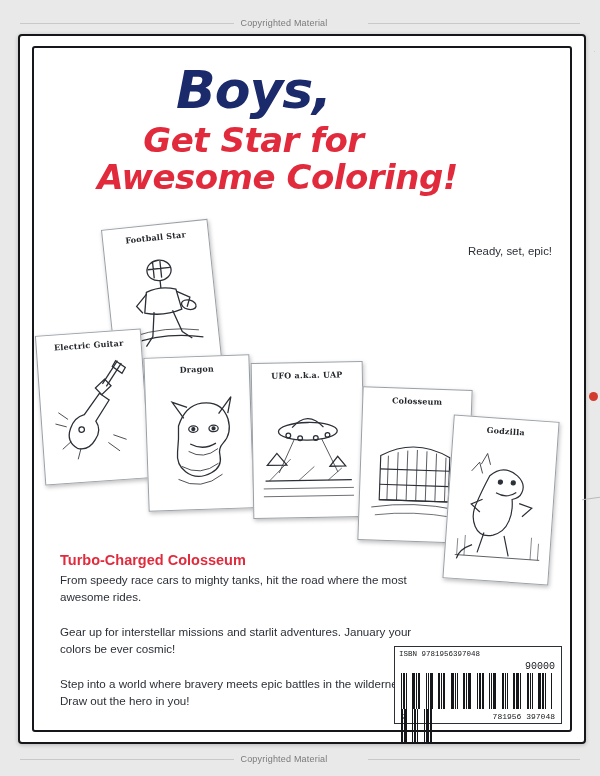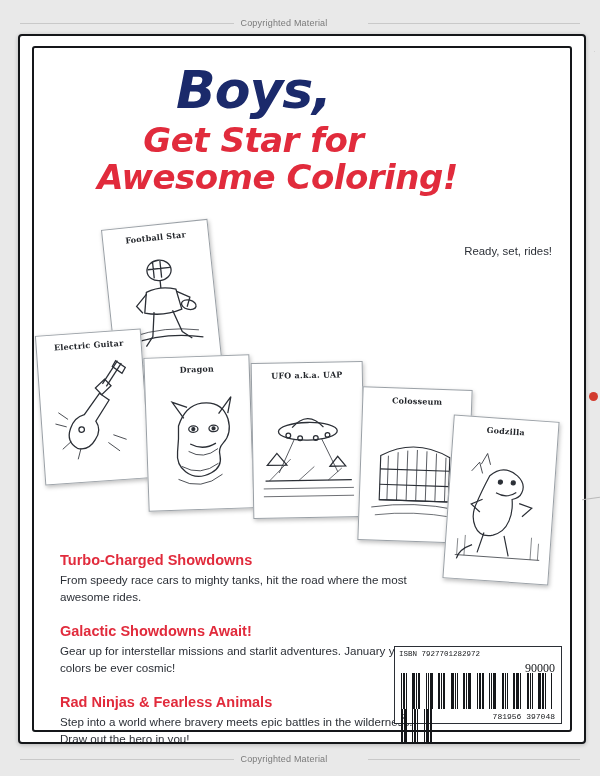--- a/index.html
+++ b/index.html
@@ -174,22 +174,22 @@
   .barcode-isbn {
     font-family: "Liberation Mono", monospace;
     font-size: 7.5px;
     color: #15171a;
     letter-spacing: 0px;
   }
   .barcode-right {
     position: absolute;
     right: 6px;
     top: 14px;
-    font-family: Liberation Serif, serif;
-    font-size: 12px;
+    font-family: Liberation Mono, monospace;
+    font-size: 10px;
     color: #15171a;
   }
   .bars {
     position: absolute;
     left: 6px;
     right: 6px;
     top: 26px;
     height: 36px;
   }
   .bars span {
@@ -242,21 +242,21 @@
   <div class="cover">
     <div class="inner-frame"></div>
 
     <div class="title-block">
       <div class="title-boys">Boys,</div>
       <div class="title-line2">Get Star for</div>
       <div class="title-line3">Awesome Coloring!</div>
     </div>
 
     <div class="intro">
-      <span class="ready">Ready, set, rides!</span>
+      <span class="ready">Ready, set, epic!</span>
     </div>
 
     <div class="thumbs">
 
       <div class="card" style="left:88px; top:188px; width:105px; height:138px; transform: rotate(-6deg);">
         <div class="cap">Football Star</div>
         <div class="art">
           <svg viewBox="0 0 100 110" fill="none" stroke="#2b2f36" stroke-width="1.4">
             <ellipse cx="50" cy="22" rx="13" ry="11"></ellipse>
             <path d="M38 20 h24 M44 12 v18 M52 12 v18"></path>
@@ -357,35 +357,33 @@
             <path d="M16 30 l8 -10 l4 12 M26 22 l6 -12 l4 12" stroke-width="0.9"></path>
             <path d="M4 122 h92" stroke-width="0.8"></path>
             <path d="M6 104 v18 M14 100 v22 M86 98 v24 M94 104 v18" stroke-width="0.6"></path>
           </svg>
         </div>
       </div>
     </div>
 
     <div class="features">
       <div class="feature">
-        <div class="feature-title">Turbo-Charged Showdowns</div>
+        <div class="feature-title">Turbo-Charged Colosseum</div>
         <div class="feature-body">From speedy race cars to mighty tanks, hit the road where the most awesome rides.</div>
       </div>
       <div class="feature">
-        <div class="feature-title">Galactic Showdowns Await!</div>
         <div class="feature-body">Gear up for interstellar missions and starlit adventures. January your colors be ever cosmic!</div>
       </div>
       <div class="feature">
-        <div class="feature-title">Rad Ninjas &amp; Fearless Animals</div>
         <div class="feature-body">Step into a world where bravery meets epic battles in the wilderness. Draw out the hero in you!</div>
       </div>
     </div>
 
     <div class="barcode-box">
-      <div class="barcode-isbn">ISBN 7927701282972</div>
+      <div class="barcode-isbn">ISBN 9781956397048</div>
       <div class="barcode-right">90000</div>
       <div class="bars">
         <span style="width:1px"></span><span style="width:2px"></span><span style="width:1px"></span>
         <span style="width:3px"></span><span style="width:1px"></span><span style="width:2px"></span>
         <span style="width:1px"></span><span style="width:1px"></span><span style="width:3px"></span>
         <span style="width:2px"></span><span style="width:1px"></span><span style="width:2px"></span>
         <span style="width:3px"></span><span style="width:1px"></span><span style="width:1px"></span>
         <span style="width:2px"></span><span style="width:1px"></span><span style="width:3px"></span>
         <span style="width:1px"></span><span style="width:2px"></span><span style="width:2px"></span>
         <span style="width:1px"></span><span style="width:1px"></span><span style="width:3px"></span>

